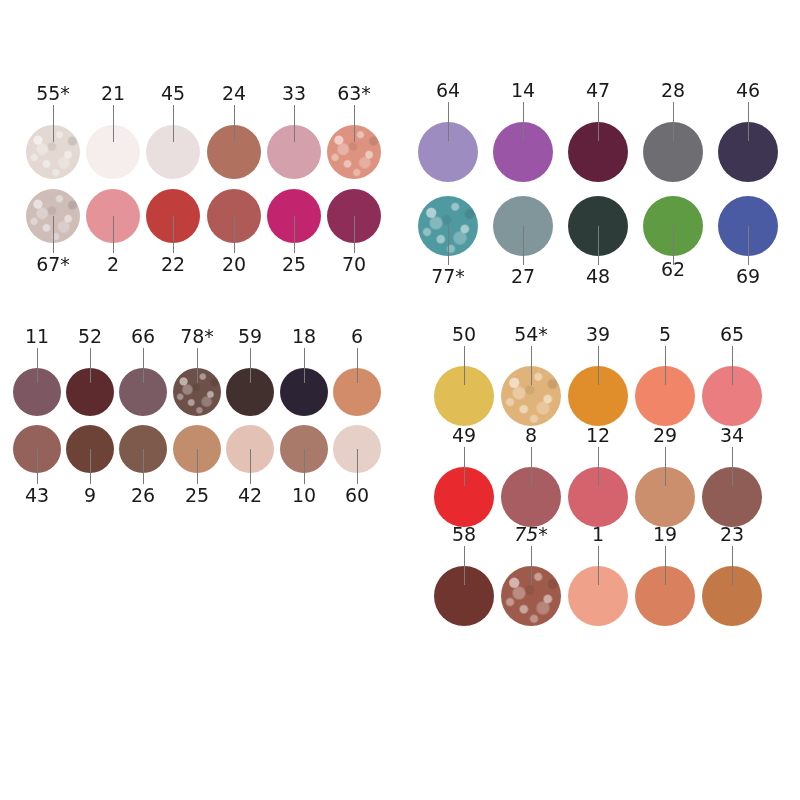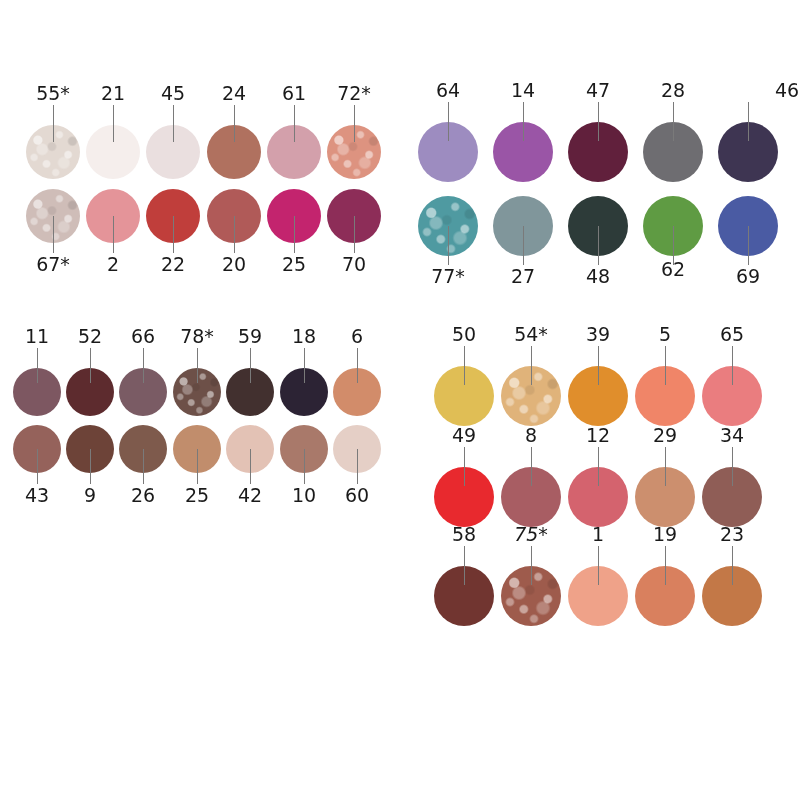--- a/index.html
+++ b/index.html
@@ -74,24 +74,24 @@
       <div class="leader" style="left: 113px; top: 105px; height: 37px;"></div>
       <div class="swatch-label" style="left: 113px; top: 84px;">21</div>
       <div class="swatch" title="45" style="left: 146px; top: 125px; width: 54px; height: 54px; background: rgb(234, 223, 223);"></div>
       <div class="leader" style="left: 173px; top: 105px; height: 37px;"></div>
       <div class="swatch-label" style="left: 173px; top: 84px;">45</div>
       <div class="swatch" title="24" style="left: 207px; top: 125px; width: 54px; height: 54px; background: rgb(176, 113, 95);"></div>
       <div class="leader" style="left: 234px; top: 105px; height: 37px;"></div>
       <div class="swatch-label" style="left: 234px; top: 84px;">24</div>
       <div class="swatch" title="38" style="left: 267px; top: 125px; width: 54px; height: 54px; background: rgb(211, 160, 171);"></div>
       <div class="leader" style="left: 294px; top: 105px; height: 37px;"></div>
-      <div class="swatch-label" style="left: 294px; top: 84px;">61</div>
+      <div class="swatch-label" style="left: 294px; top: 84px;">33</div>
       <div class="swatch swatch-shimmer" title="72*" style="left: 327px; top: 125px; width: 54px; height: 54px; background: rgb(221, 147, 128);"></div>
       <div class="leader" style="left: 354px; top: 105px; height: 37px;"></div>
-      <div class="swatch-label" style="left: 354px; top: 84px;">72*</div>
+      <div class="swatch-label" style="left: 354px; top: 84px;">63*</div>
       <div class="swatch swatch-shimmer" title="67*" style="left: 26px; top: 189px; width: 54px; height: 54px; background: rgb(207, 189, 184);"></div>
       <div class="leader" style="left: 53px; top: 216px; height: 37px;"></div>
       <div class="swatch-label" style="left: 53px; top: 255px;">67*</div>
       <div class="swatch" title="2" style="left: 86px; top: 189px; width: 54px; height: 54px; background: rgb(228, 148, 153);"></div>
       <div class="leader" style="left: 113px; top: 216px; height: 37px;"></div>
       <div class="swatch-label" style="left: 113px; top: 255px;">2</div>
       <div class="swatch" title="22" style="left: 146px; top: 189px; width: 54px; height: 54px; background: rgb(192, 62, 59);"></div>
       <div class="leader" style="left: 173px; top: 216px; height: 37px;"></div>
       <div class="swatch-label" style="left: 173px; top: 255px;">22</div>
       <div class="swatch" title="20" style="left: 207px; top: 189px; width: 54px; height: 54px; background: rgb(176, 90, 88);"></div>
@@ -112,21 +112,21 @@
       <div class="leader" style="left: 523px; top: 102px; height: 39px;"></div>
       <div class="swatch-label" style="left: 523px; top: 81px;">14</div>
       <div class="swatch" title="47" style="left: 568px; top: 122px; width: 60px; height: 60px; background: rgb(97, 32, 60);"></div>
       <div class="leader" style="left: 598px; top: 102px; height: 39px;"></div>
       <div class="swatch-label" style="left: 598px; top: 81px;">47</div>
       <div class="swatch" title="28" style="left: 643px; top: 122px; width: 60px; height: 60px; background: rgb(110, 109, 113);"></div>
       <div class="leader" style="left: 673px; top: 102px; height: 39px;"></div>
       <div class="swatch-label" style="left: 673px; top: 81px;">28</div>
       <div class="swatch" title="46" style="left: 718px; top: 122px; width: 60px; height: 60px; background: rgb(62, 53, 82);"></div>
       <div class="leader" style="left: 748px; top: 102px; height: 39px;"></div>
-      <div class="swatch-label" style="left: 748px; top: 81px; margin-left: 39px;">46</div>
+      <div class="swatch-label" style="left: 748px; top: 81px;">46</div>
       <div class="swatch swatch-shimmer" title="77*" style="left: 418px; top: 196px; width: 60px; height: 60px; background: rgb(79, 154, 161);"></div>
       <div class="leader" style="left: 448px; top: 226px; height: 39px;"></div>
       <div class="swatch-label" style="left: 448px; top: 267px;">77*</div>
       <div class="swatch" title="27" style="left: 493px; top: 196px; width: 60px; height: 60px; background: rgb(128, 150, 155);"></div>
       <div class="leader" style="left: 523px; top: 226px; height: 39px;"></div>
       <div class="swatch-label" style="left: 523px; top: 267px;">27</div>
       <div class="swatch" title="48" style="left: 568px; top: 196px; width: 60px; height: 60px; background: rgb(45, 59, 57);"></div>
       <div class="leader" style="left: 598px; top: 226px; height: 39px;"></div>
       <div class="swatch-label" style="left: 598px; top: 267px;">48</div>
       <div class="swatch" title="62" style="left: 643px; top: 196px; width: 60px; height: 60px; background: rgb(95, 155, 67);"></div>

